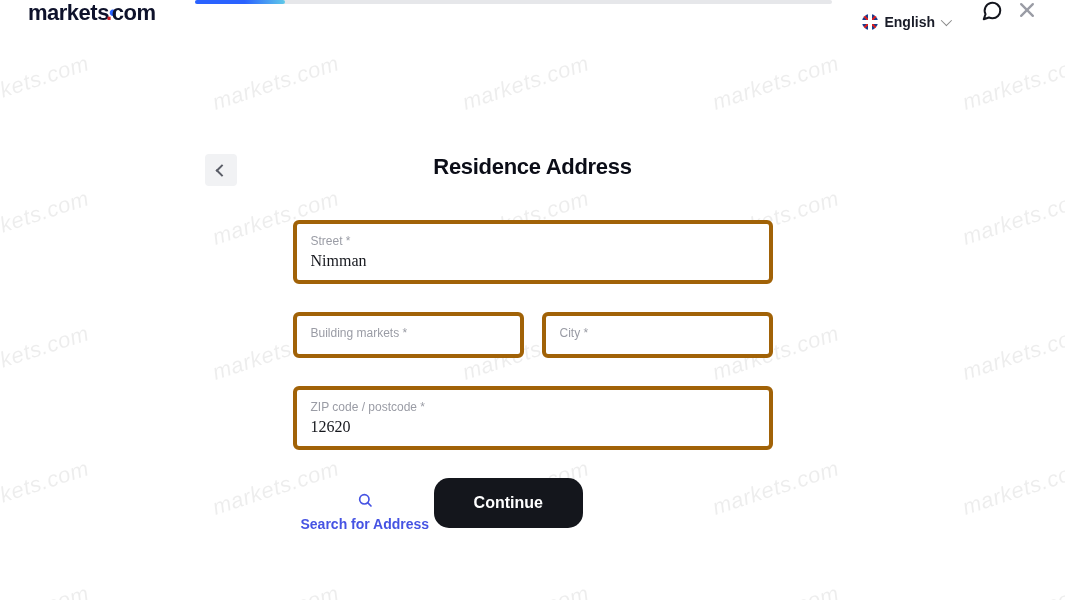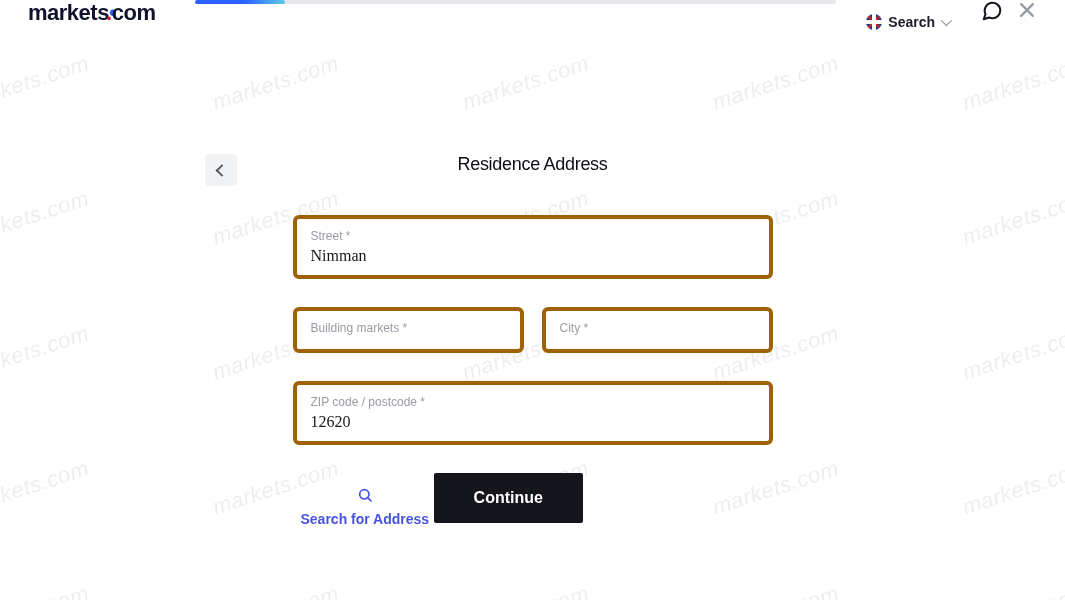--- a/index.html
+++ b/index.html
@@ -109,22 +109,22 @@
     cursor: pointer;
   }
   .back .chev {
     width: 9px; height: 9px;
     border-left: 2px solid #5a5d67;
     border-bottom: 2px solid #5a5d67;
     transform: rotate(45deg) translate(1px,-1px);
   }
   .title {
     text-align: center;
-    font-size: 18px;
-    font-weight: 400;
+    font-size: 22px;
+    font-weight: 700;
     color: #0b0d17;
     letter-spacing: -0.3px;
     margin-bottom: 40px;
   }
   .form-area { padding: 0 40px; }
   .row { display: flex; gap: 18px; margin-bottom: 28px; }
   .field {
     position: relative;
     border: 4px solid #a16207;
     border-radius: 6px;
@@ -162,21 +162,21 @@
   }
   .search-link svg { stroke: #4653e3; }
   .continue {
     display: inline-block;
     background: #14161c;
     color: #fff;
     font-weight: 700;
     font-size: 16px;
     padding: 16px 40px;
     border: none;
-    border-radius: 2px;
+    border-radius: 15px;
     cursor: pointer;
     margin-left: 0;
   }
 </style>
 </head>
 <body>
 
 <div class="wm">
   <span style="left:-40px;top:70px">markets.com</span>
   <span style="left:210px;top:70px">markets.com</span>
@@ -213,21 +213,21 @@
   <div class="logo">
     <span>markets</span><span class="dot-a">•</span><span class="dot-b" style="margin-left:-10px">.</span><span>com</span>
   </div>
 
   <div class="progress">
     <div class="fill"></div>
   </div>
 
   <div class="lang">
     <span class="flag"></span>
-    <span>Search</span>
+    <span>English</span>
     <span class="chev-down"></span>
   </div>
 
   <span class="chat-icon">
     <svg width="22" height="22" viewBox="0 0 24 24" fill="none" stroke="currentColor" stroke-width="2.2" stroke-linecap="round" stroke-linejoin="round">
       <path d="M21 11.5a8.38 8.38 0 0 1-8.5 8.5 8.5 8.5 0 0 1-3.9-.95L3 21l1.95-5.6A8.5 8.5 0 1 1 21 11.5z"></path>
     </svg>
   </span>
 
   <span class="close-icon">

